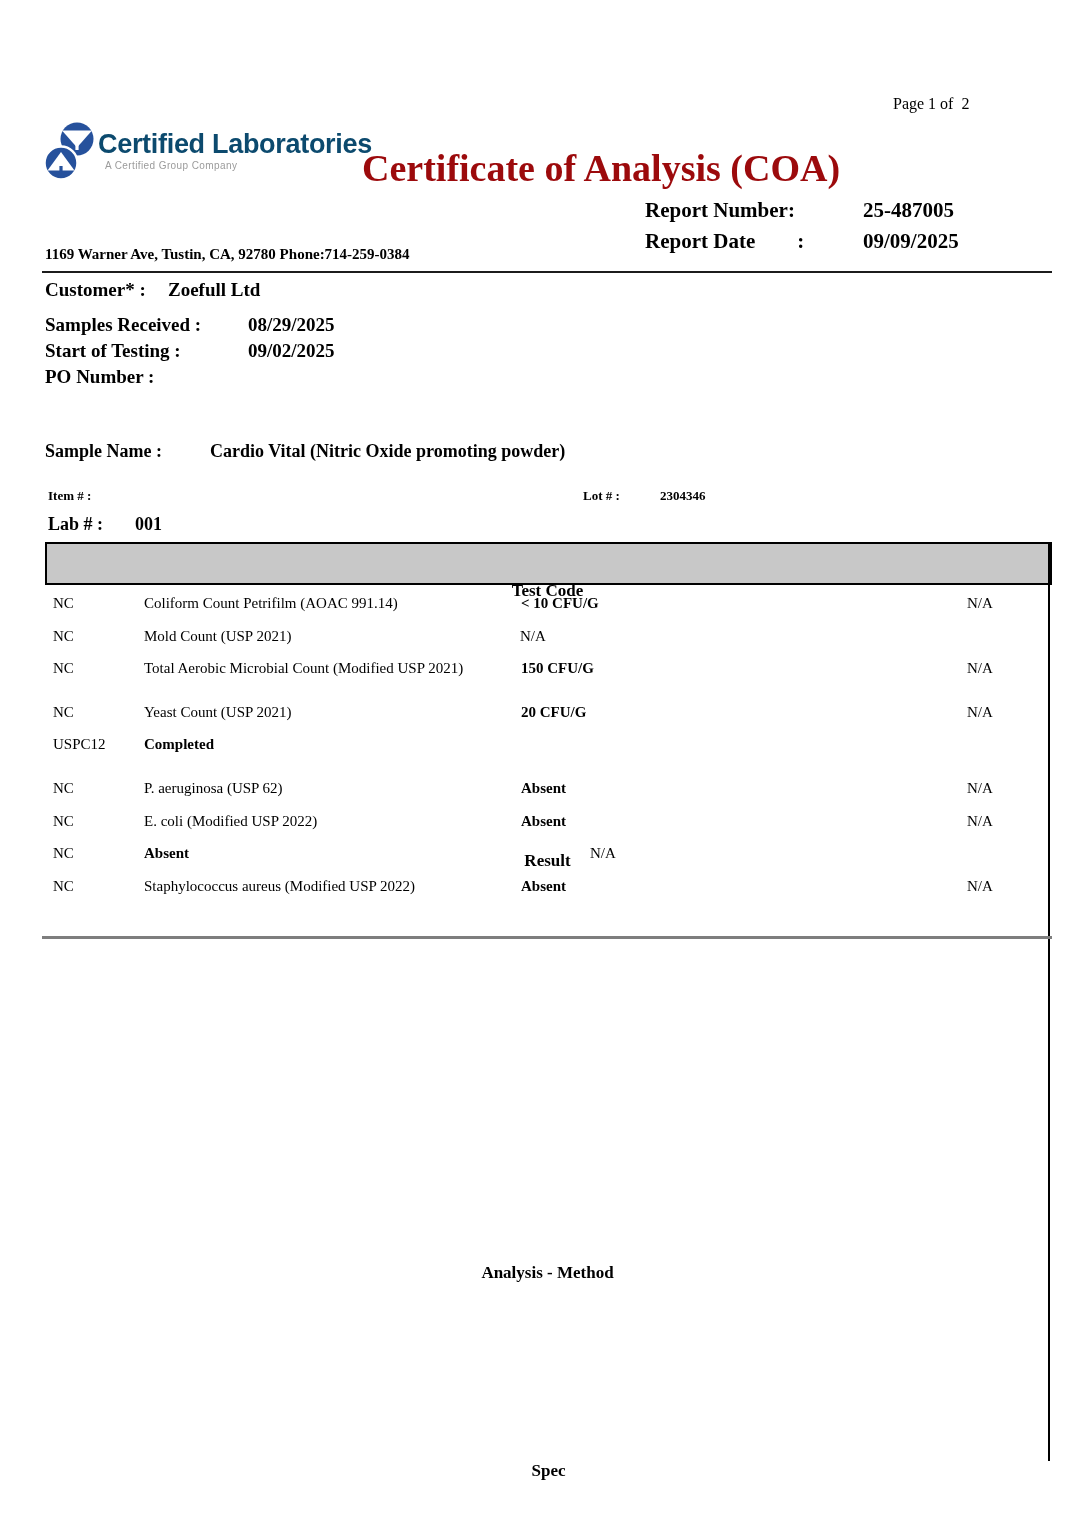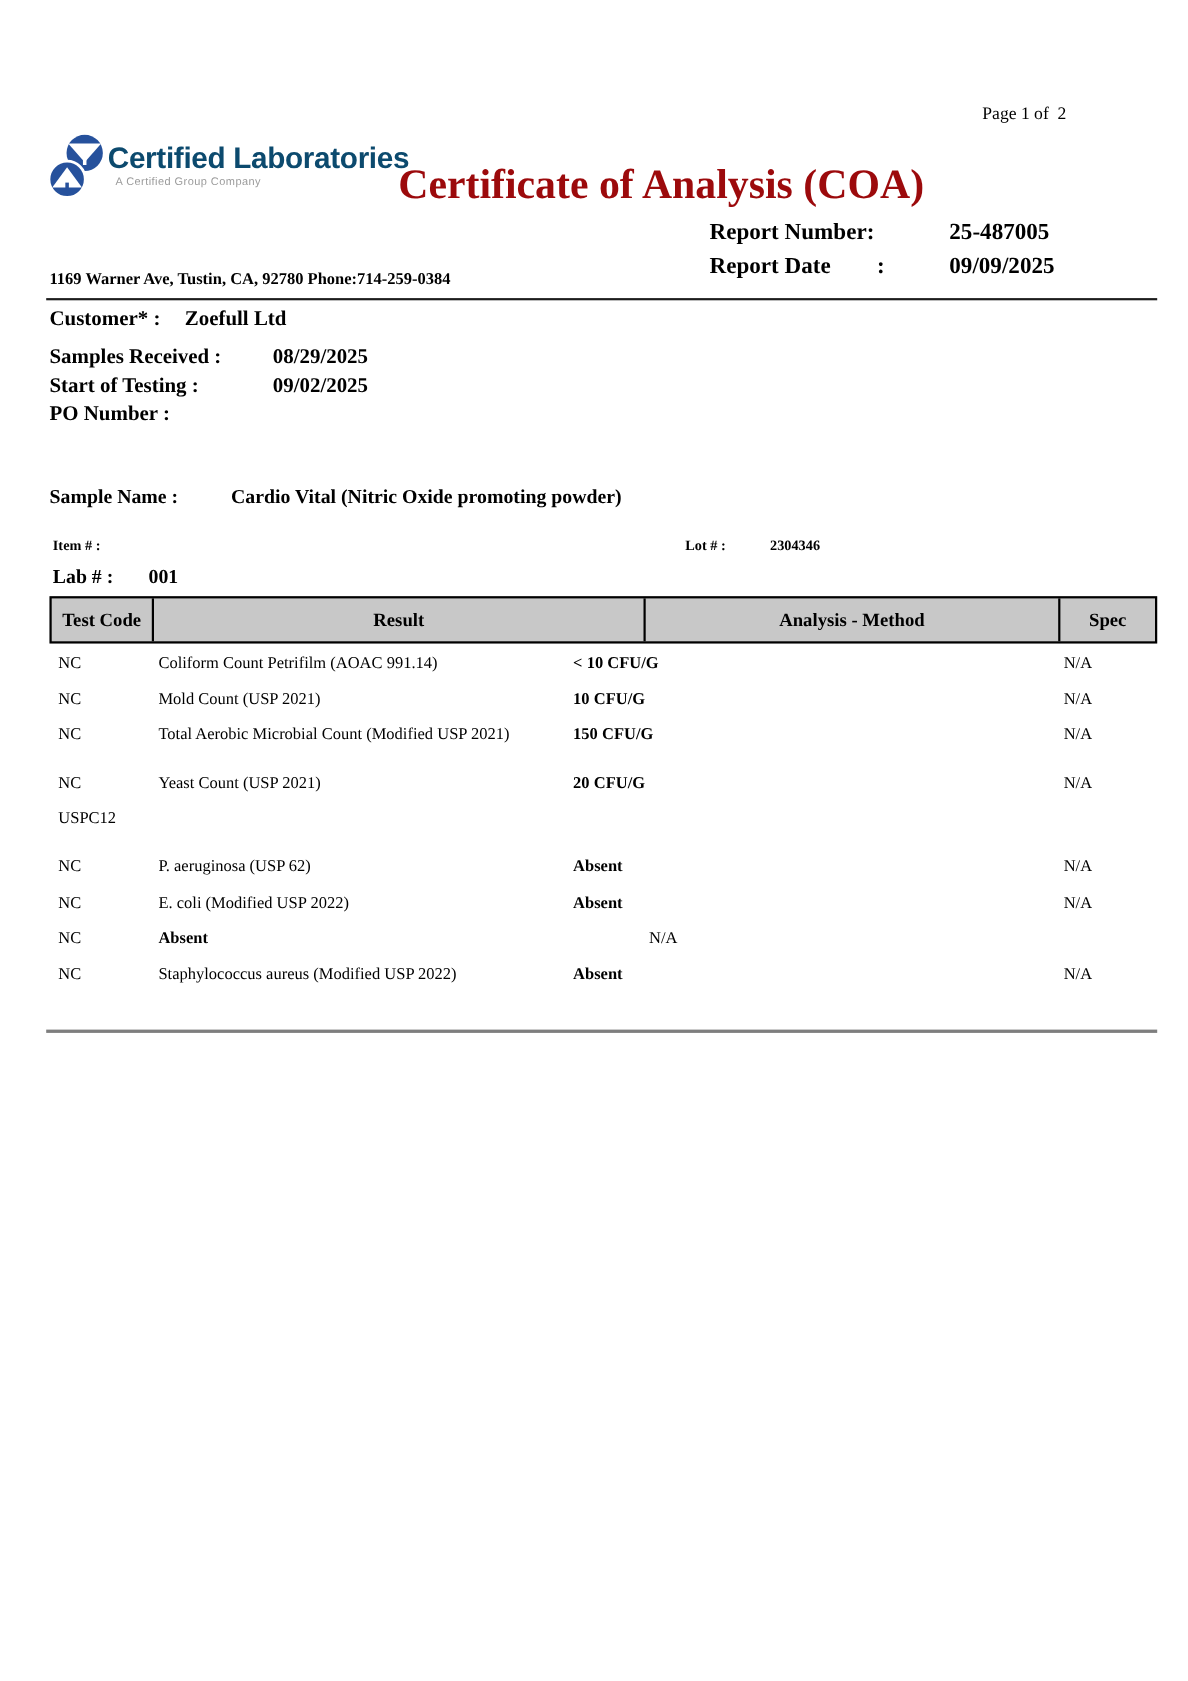--- a/index.html
+++ b/index.html
@@ -56,30 +56,30 @@
 
   .intake { position: absolute; left: 45px; top: 312px; font-size: 19px; font-weight: bold; }
   .intake .intake-row { display: flex; line-height: 26px; }
   .intake .label { width: 203px; white-space: pre; }
 
   .sample-name-row { position: absolute; left: 45px; top: 441px; display: flex; font-size: 18px; font-weight: bold; }
   .sample-name-row .label { width: 165px; white-space: pre; }
 
   .item-lot-row { position: absolute; left: 48px; top: 488px; display: flex; font-size: 13px; font-weight: bold; width: 1000px; font-family: Liberation Serif, serif; }
   .item-lot-row .item-label { width: 535px; white-space: pre; }
-  .item-lot-row .lot-label { width: 77px; white-space: pre; margin-left: 40px; }
+  .item-lot-row .lot-label { width: 77px; white-space: pre; }
 
   .lab-row { position: absolute; left: 48px; top: 514px; display: flex; font-size: 18px; font-weight: bold; }
   .lab-row .label { width: 87px; white-space: pre; }
 
   
   .results-table { position: absolute; left: 45px; top: 542px; width: 1007px; }
   .thead {
     display: flex; height: 43px;
-    border: 2px solid #000; background: #C8C8C8;
+    border: 2px solid #000; background: #C8C8C8; flex-direction: column;
   }
   .thead .hcell {
     display: flex; align-items: center; justify-content: center;
     font-size: 17px; font-weight: bold;
     border-right: 2px solid #000;
   }
   .thead .hcell:last-child { border-right: none; }
   .col-code   { flex: 0 0 93px; }
   .col-method { flex: 0 0 377px; }
   .col-result { flex: 0 0 447px; }
@@ -184,37 +184,37 @@
     <div class="tbody">
       <div class="trow">
         <div class="tcell-code">NC</div>
         <div class="tcell-method">Coliform Count Petrifilm (AOAC 991.14)</div>
         <div class="tcell-result">&lt; 10 CFU/G</div>
         <div class="tcell-spec">N/A</div>
       </div>
       <div class="trow">
         <div class="tcell-code">NC</div>
         <div class="tcell-method">Mold Count (USP 2021)</div>
-        <div class="tcell-result">10 CFU/G</div>
         <div class="tcell-spec">N/A</div>
       </div>
       <div class="trow">
         <div class="tcell-code">NC</div>
         <div class="tcell-method">Total Aerobic Microbial Count (Modified USP 2021)</div>
         <div class="tcell-result">150 CFU/G</div>
         <div class="tcell-spec">N/A</div>
       </div>
       <div class="trow extra-gap">
         <div class="tcell-code">NC</div>
         <div class="tcell-method">Yeast Count (USP 2021)</div>
         <div class="tcell-result">20 CFU/G</div>
         <div class="tcell-spec">N/A</div>
       </div>
       <div class="trow two-line">
         <div class="tcell-code">USPC12</div>
+        <div class="tcell-result">Completed</div>
         <div class="tcell-spec"></div>
       </div>
       <div class="trow">
         <div class="tcell-code">NC</div>
         <div class="tcell-method">P. aeruginosa (USP 62)</div>
         <div class="tcell-result">Absent</div>
         <div class="tcell-spec">N/A</div>
       </div>
       <div class="trow">
         <div class="tcell-code">NC</div>

